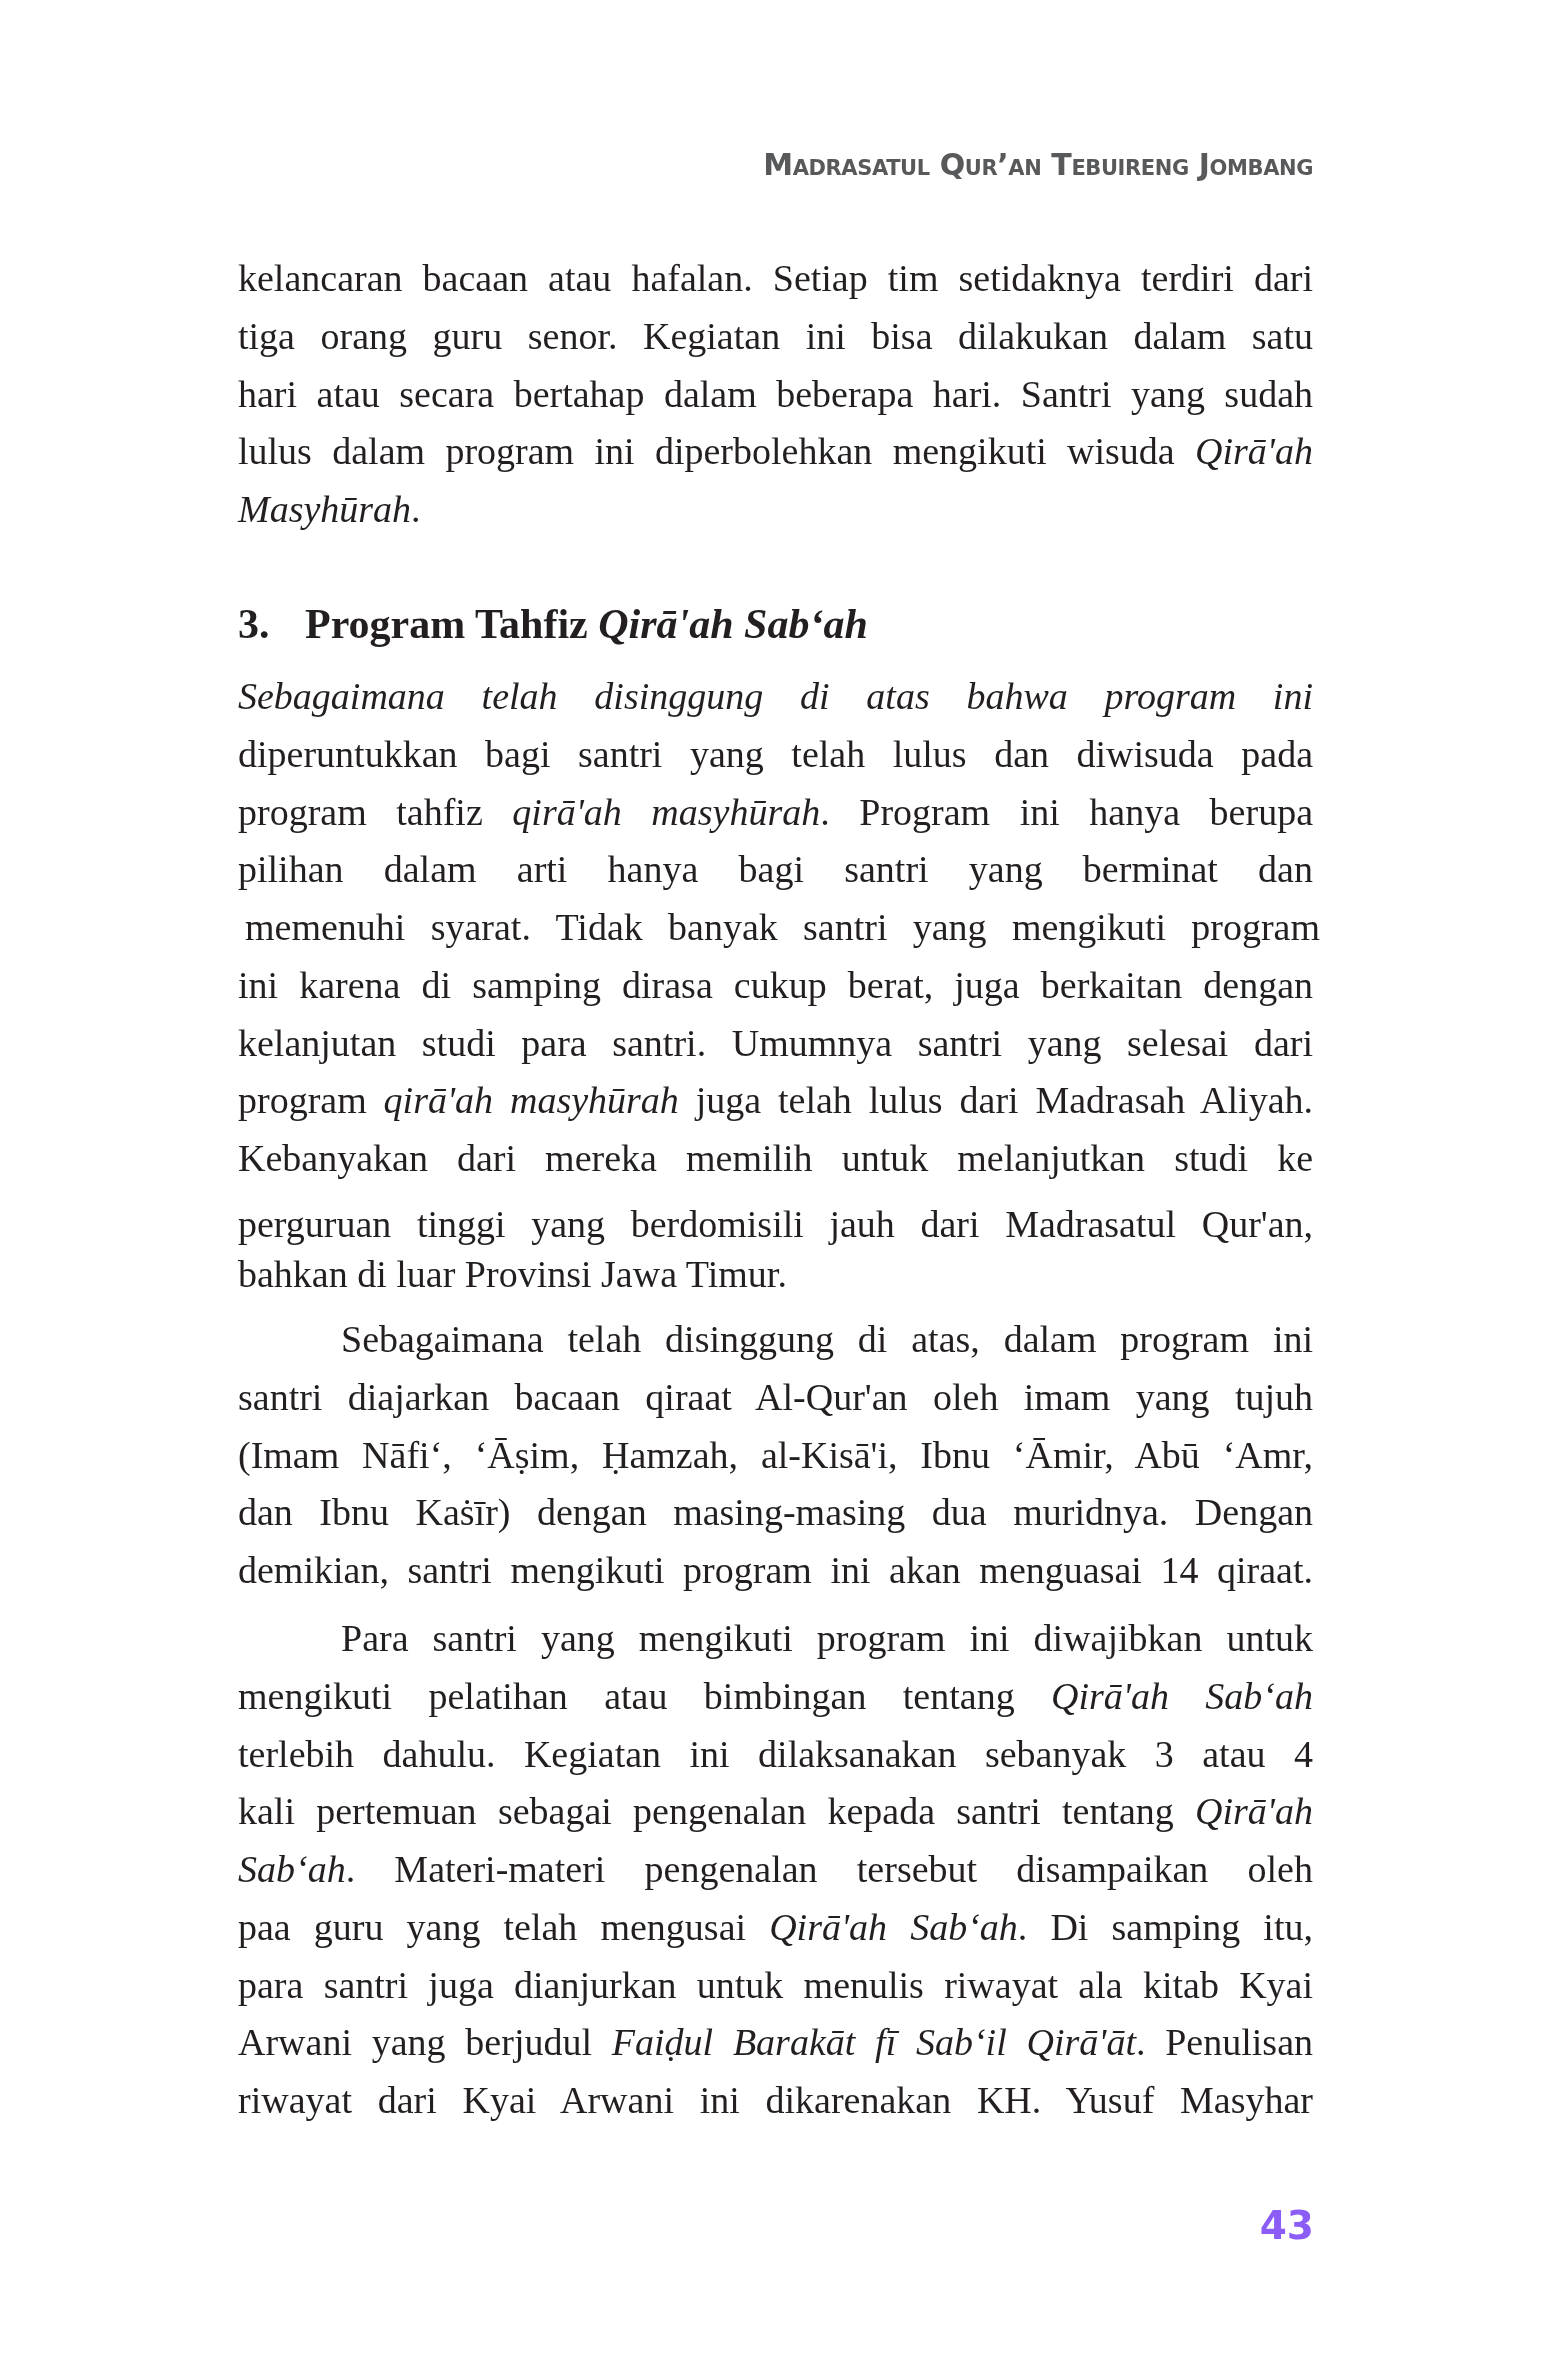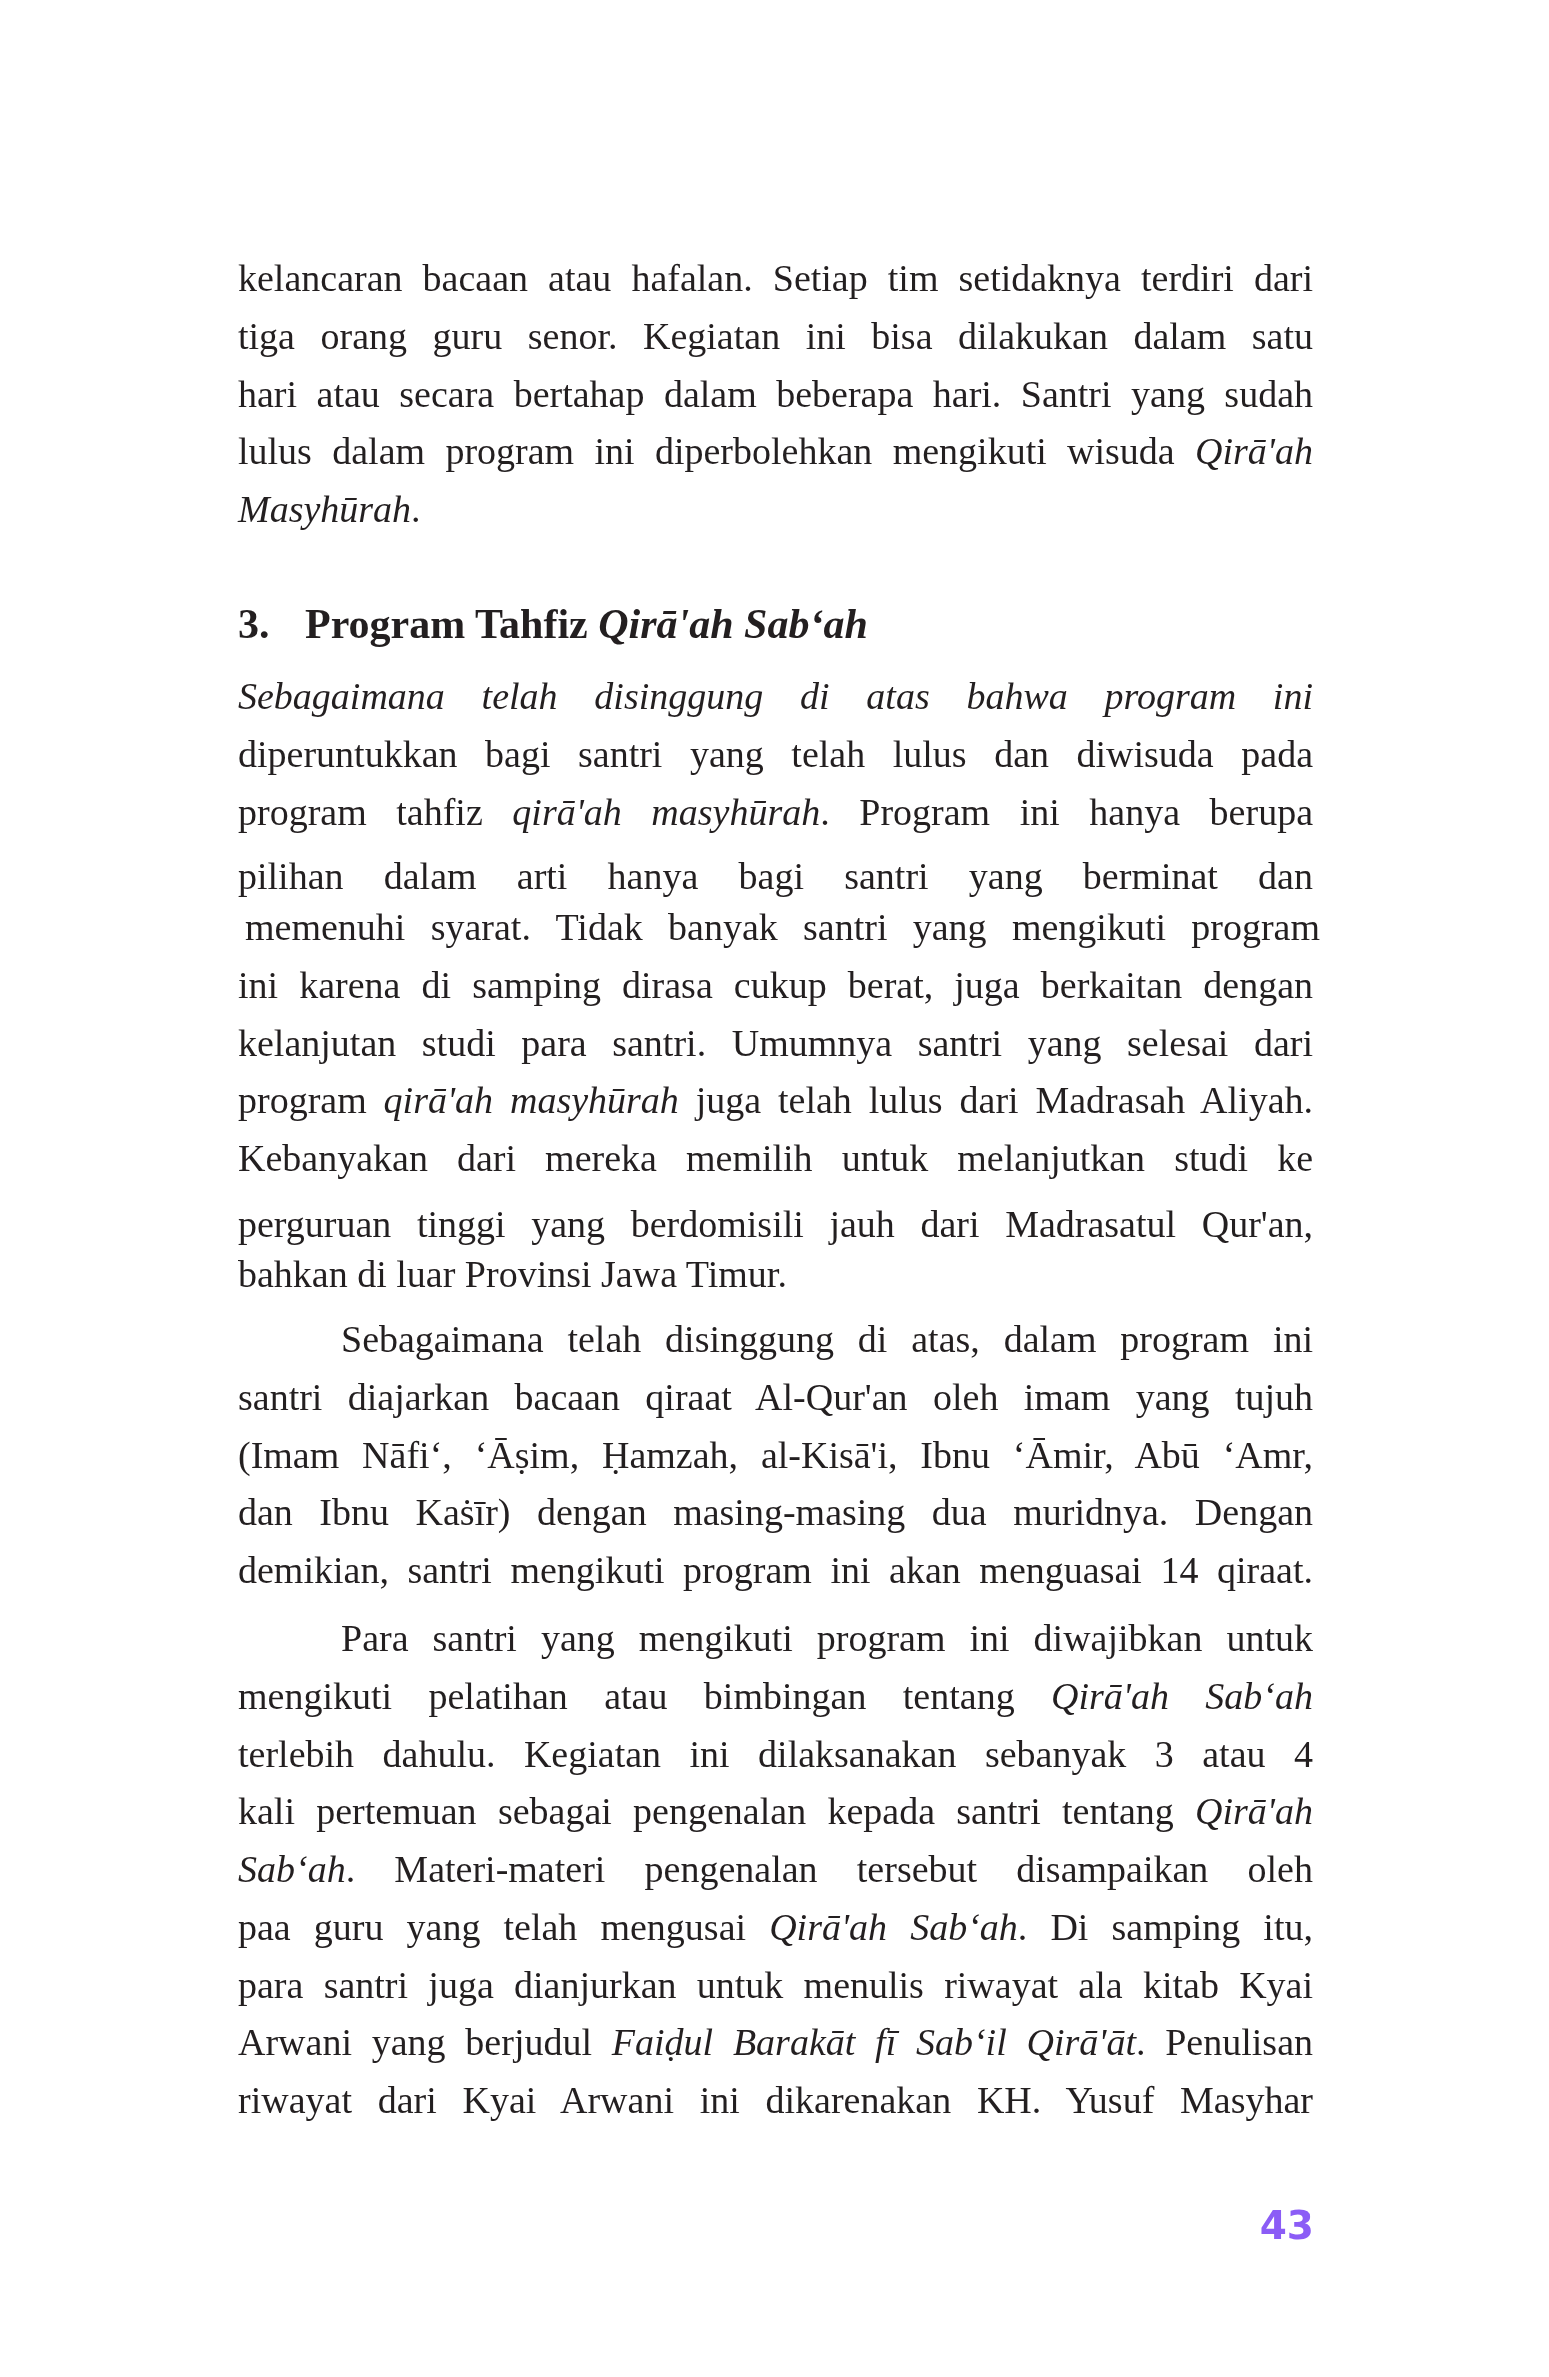--- a/index.html
+++ b/index.html
@@ -35,38 +35,39 @@
     position: absolute; left: 1226px; top: 2199px; width: 88px; text-align: right;
     font-family: "DejaVu Sans", sans-serif; font-weight: bold;
     font-size: 39px; line-height: 53px; color: #8b5cf6;
   }
 </style>
 </head>
 <body>
 
 <div class="page">
 
+  <div class="running-header">Madrasatul Qur’an Tebuireng Jombang</div>
 
   <div class="text-block" style="top:249px;">
     <div class="line" style="top: 0px; white-space: normal;">kelancaran bacaan atau hafalan. Setiap tim setidaknya terdiri dari</div>
     <div class="line" style="top: 58px; white-space: normal;">tiga orang guru senor. Kegiatan ini bisa dilakukan dalam satu</div>
     <div class="line" style="top: 116px; white-space: normal;">hari atau secara bertahap dalam beberapa hari. Santri yang sudah</div>
     <div class="line" style="top: 173px; white-space: normal;"><span>lulus dalam program ini diperbolehkan mengikuti wisuda </span><i>Qirā'ah</i></div>
     <div class="line last" style="top:231px"><i>Masyhūrah</i><span>.</span></div>
   </div>
 
   <div class="heading">
     <span class="num">3.</span><span>Program Tahfiz </span><i>Qirā'ah Sab‘ah</i>
   </div>
 
   <div class="text-block" style="top:667px;">
     <div class="line" style="top: 0px; white-space: normal; font-style: italic;">Sebagaimana telah disinggung di atas bahwa program ini</div>
     <div class="line" style="top: 58px; white-space: normal;">diperuntukkan bagi santri yang telah lulus dan diwisuda pada</div>
     <div class="line" style="top: 116px; white-space: normal;"><span>program tahfiz </span><i>qirā'ah masyhūrah</i><span>. Program ini hanya berupa</span></div>
-    <div class="line" style="top: 180px; white-space: normal;">pilihan dalam arti hanya bagi santri yang berminat dan</div>
+    <div class="line" style="top: 173px; white-space: normal;">pilihan dalam arti hanya bagi santri yang berminat dan</div>
     <div class="line" style="top: 231px; white-space: normal; margin-left: 7px;">memenuhi syarat. Tidak banyak santri yang mengikuti program</div>
     <div class="line" style="top: 289px; white-space: normal;">ini karena di samping dirasa cukup berat, juga berkaitan dengan</div>
     <div class="line" style="top: 347px; white-space: normal;">kelanjutan studi para santri. Umumnya santri yang selesai dari</div>
     <div class="line" style="top: 404px; white-space: normal;"><span>program </span><i>qirā'ah masyhūrah</i><span> juga telah lulus dari Madrasah Aliyah.</span></div>
     <div class="line" style="top: 462px; white-space: normal;">Kebanyakan dari mereka memilih untuk melanjutkan studi ke</div>
     <div class="line" style="top: 528px; white-space: normal;">perguruan tinggi yang berdomisili jauh dari Madrasatul Qur'an,</div>
     <div class="line last" style="top:578px">bahkan di luar Provinsi Jawa Timur.</div>
   </div>
 
   <div class="text-block" style="top:1310px;">

